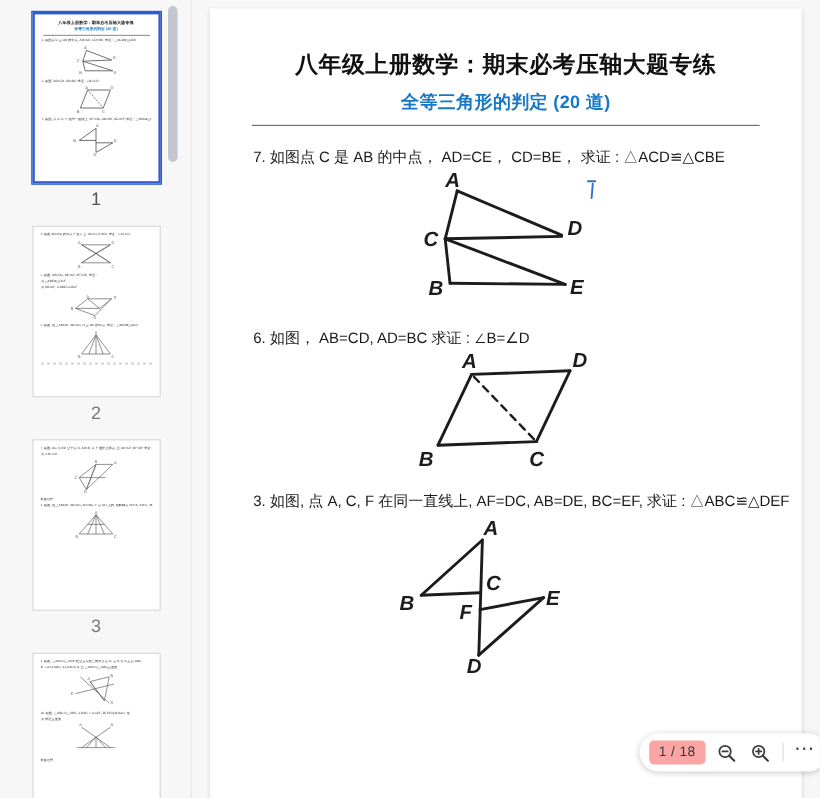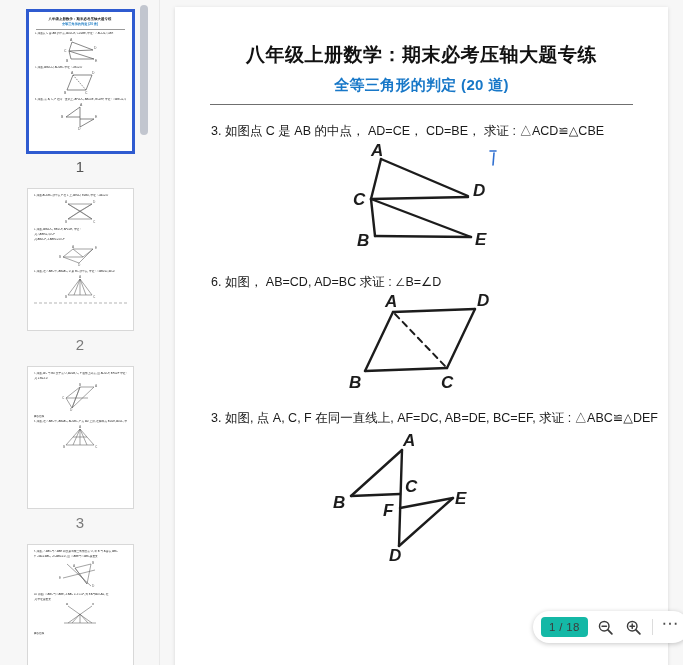--- a/index.html
+++ b/index.html
@@ -121,21 +121,21 @@
   .toolbar {
     position: absolute; left: 373px; top: 611px;
     height: 32px;
     display: flex; align-items: center;
     background: #ffffff;
     border-radius: 16px;
     box-shadow: 0 1px 5px rgba(0,0,0,.22);
     padding: 0 4px;
   }
   .page-pill {
-    background: #14b8a6; border-radius: 4px;
+    background: #fca5a5; border-radius: 4px;
     font-size: 11.5px; color: #3c3c3c;
     padding: 4px 8px; margin: 0 4px;
     letter-spacing: .3px; white-space: nowrap;
   }
   .tb-btn {
     width: 28px; height: 28px;
     display: flex; align-items: center; justify-content: center;
     border-radius: 50%; cursor: pointer;
   }
   .tb-btn svg { display: block; }
@@ -373,21 +373,21 @@
   <div class="viewer">
 
     <div class="page">
       <div class="doc">
 
         <div class="doc-title">八年级上册数学：期末必考压轴大题专练</div>
         <div class="doc-sub">全等三角形的判定 (20 道)</div>
         <div class="doc-rule"></div>
 
         <div class="q-block">
-          <div class="q-text">3. 如图点 C 是 AB 的中点， AD=CE， CD=BE， 求证 : △ACD≌△CBE</div>
+          <div class="q-text">7. 如图点 C 是 AB 的中点， AD=CE， CD=BE， 求证 : △ACD≌△CBE</div>
           <div class="q-fig">
             <svg width="185" height="115" viewBox="0 0 185 115">
               <g stroke="#1c1c1c" stroke-width="2.4" fill="none" stroke-linecap="round">
                 <path d="M52 18 L42 58"></path>
                 <path d="M42 58 L46 95"></path>
                 <path d="M52 18 L139 55"></path>
                 <path d="M42 58 L139 56"></path>
                 <path d="M42 58 L142 96"></path>
                 <path d="M46 95 L142 96"></path>
               </g>

